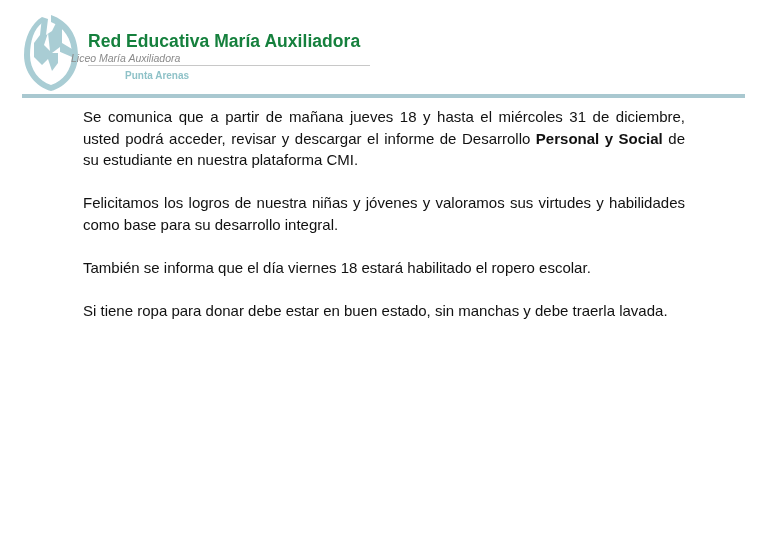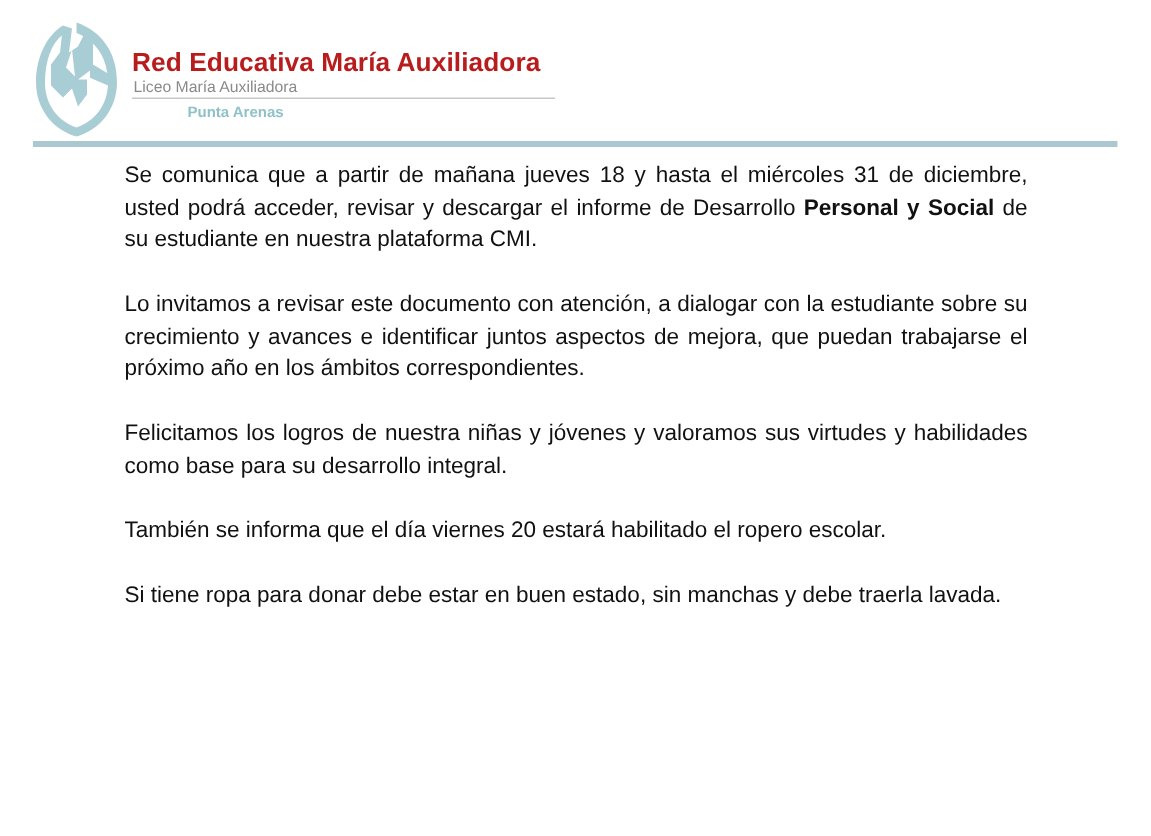--- a/index.html
+++ b/index.html
@@ -27,29 +27,30 @@
       top: 13px;
       width: 58px;
       height: 80px;
     }
     .title {
       position: absolute;
       left: 88px;
       top: 31px;
       font-size: 17.5px;
       font-weight: bold;
-      color: #b91c1c;
+      color: #15803d;
       white-space: nowrap;
       letter-spacing: 0.05px;
     }
     .subtitle {
       position: absolute;
-      left: 89px;
+      left: 71px;
       top: 52px;
       font-size: 10.5px;
+      font-style: italic;
       color: #8a8a8a;
       white-space: nowrap;
     }
     .sub-rule {
       position: absolute;
       left: 88px;
       top: 65px;
       width: 282px;
       height: 1px;
       background: #c8c8c8;
@@ -103,17 +104,16 @@
   </svg>
   <div class="title">Red Educativa María Auxiliadora</div>
   <div class="subtitle">Liceo María Auxiliadora</div>
   <div class="sub-rule"></div>
   <div class="location">Punta Arenas</div>
   <div class="header-rule"></div>
 </div>
 
 <div class="content">
   <p class="para"><span>Se comunica que a partir de mañana jueves 18 y hasta el miércoles 31 de diciembre, usted podrá acceder, revisar y descargar el informe de Desarrollo </span><b>Personal y Social</b><span> de su estudiante en nuestra plataforma CMI.</span></p>
-  <p class="para">Lo invitamos a revisar este documento con atención, a dialogar con la estudiante sobre su crecimiento y avances e identificar juntos aspectos de mejora, que puedan trabajarse el próximo año en los ámbitos correspondientes.</p>
   <p class="para">Felicitamos los logros de nuestra niñas y jóvenes y  valoramos sus virtudes y habilidades como base para su desarrollo integral.</p>
-  <p class="para">También se informa que el día viernes 20 estará habilitado el ropero escolar.</p>
+  <p class="para">También se informa que el día viernes 18 estará habilitado el ropero escolar.</p>
   <p class="para">Si tiene ropa para donar debe estar en buen estado, sin manchas y debe traerla lavada.</p>
 </div>
 
 </body></html>

